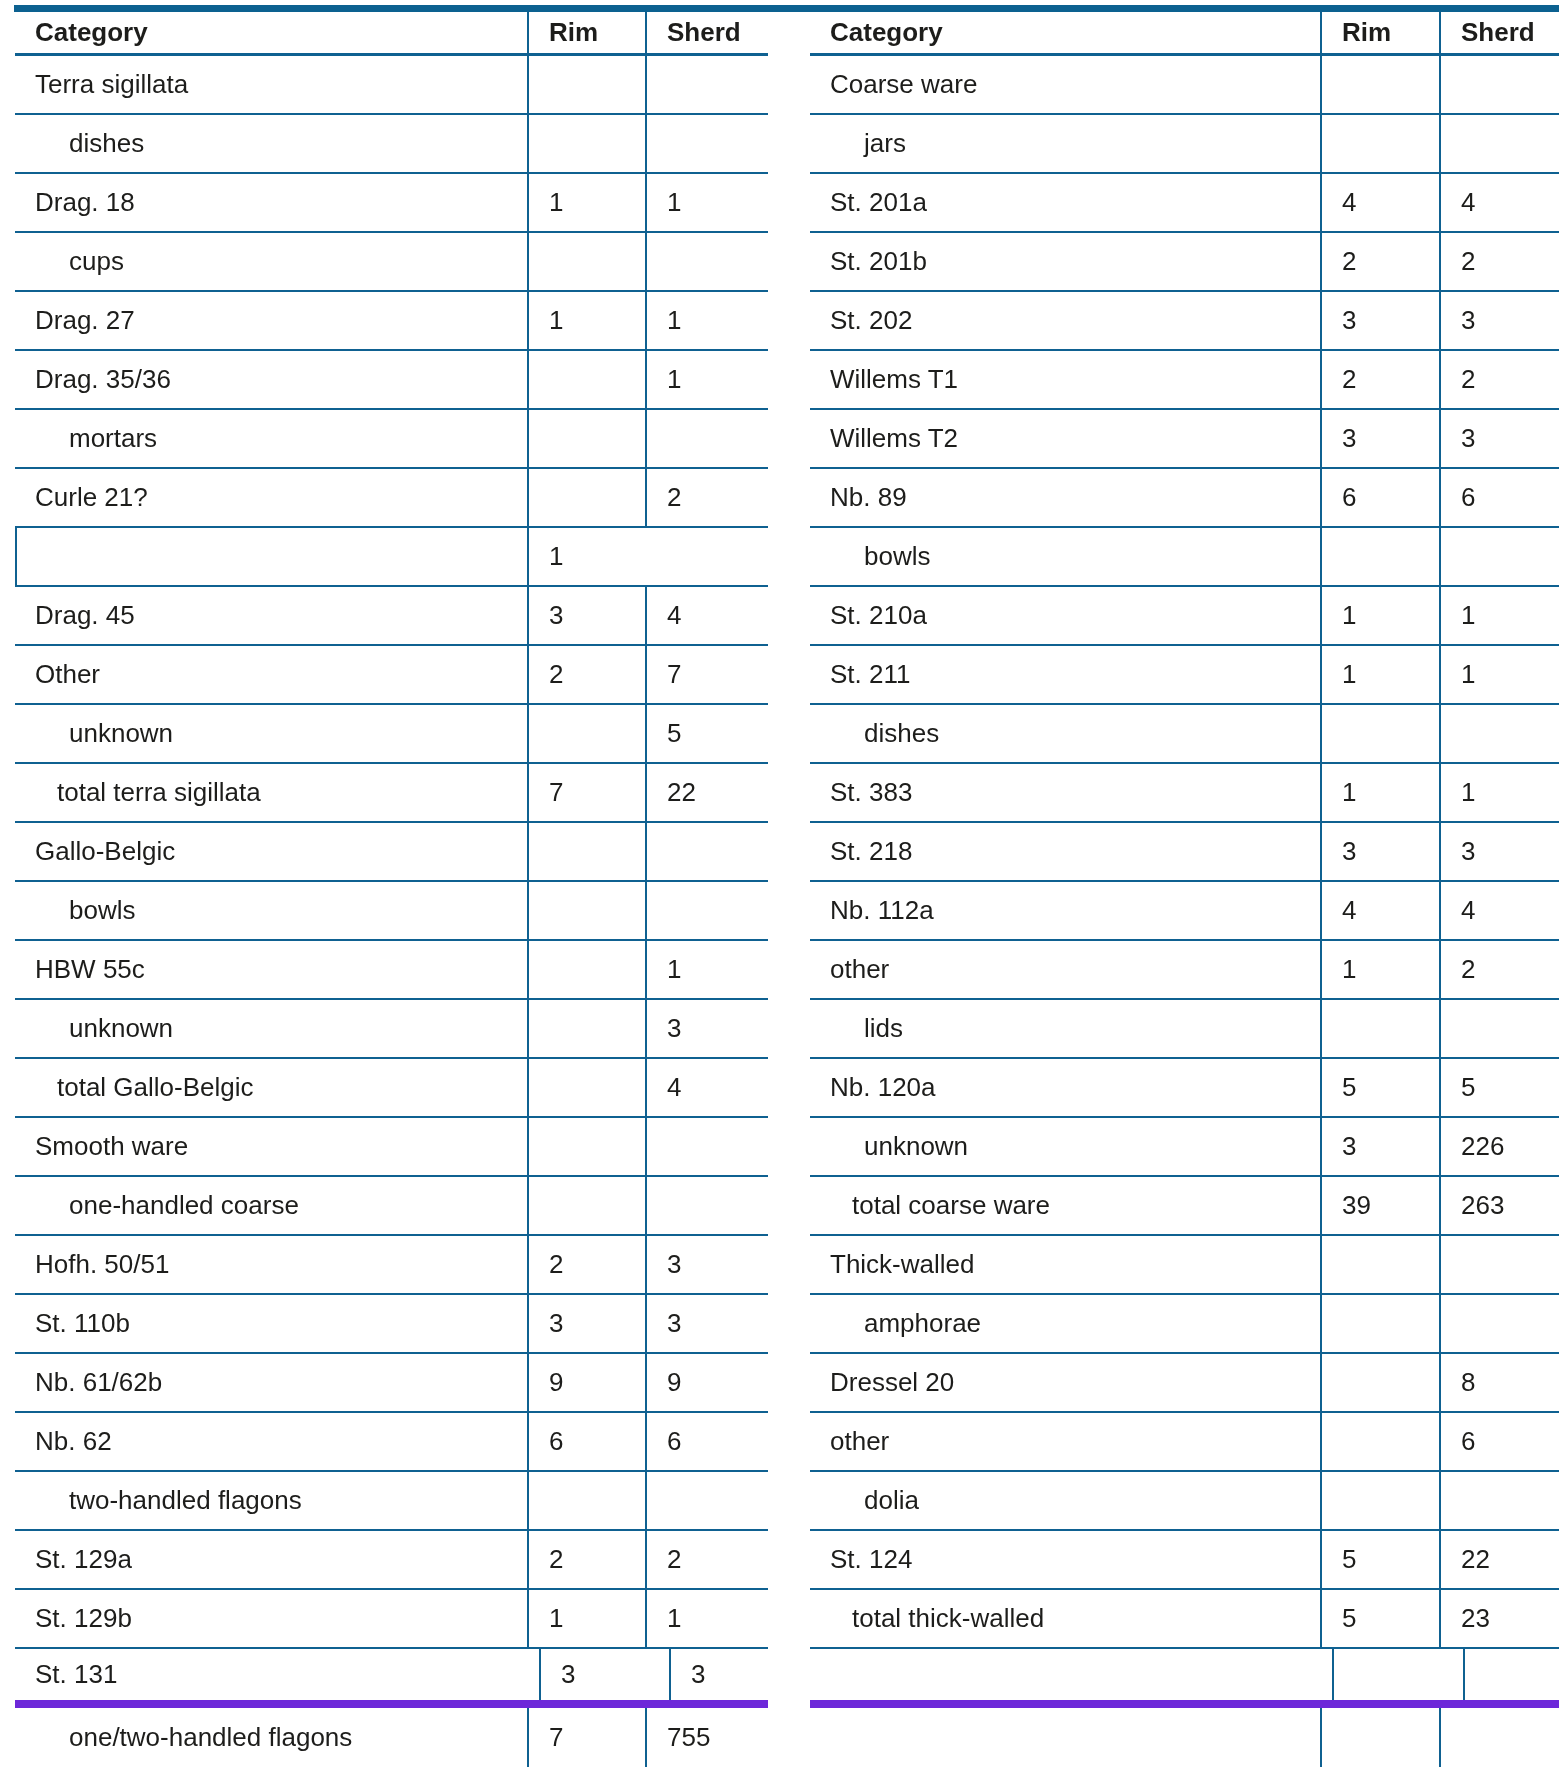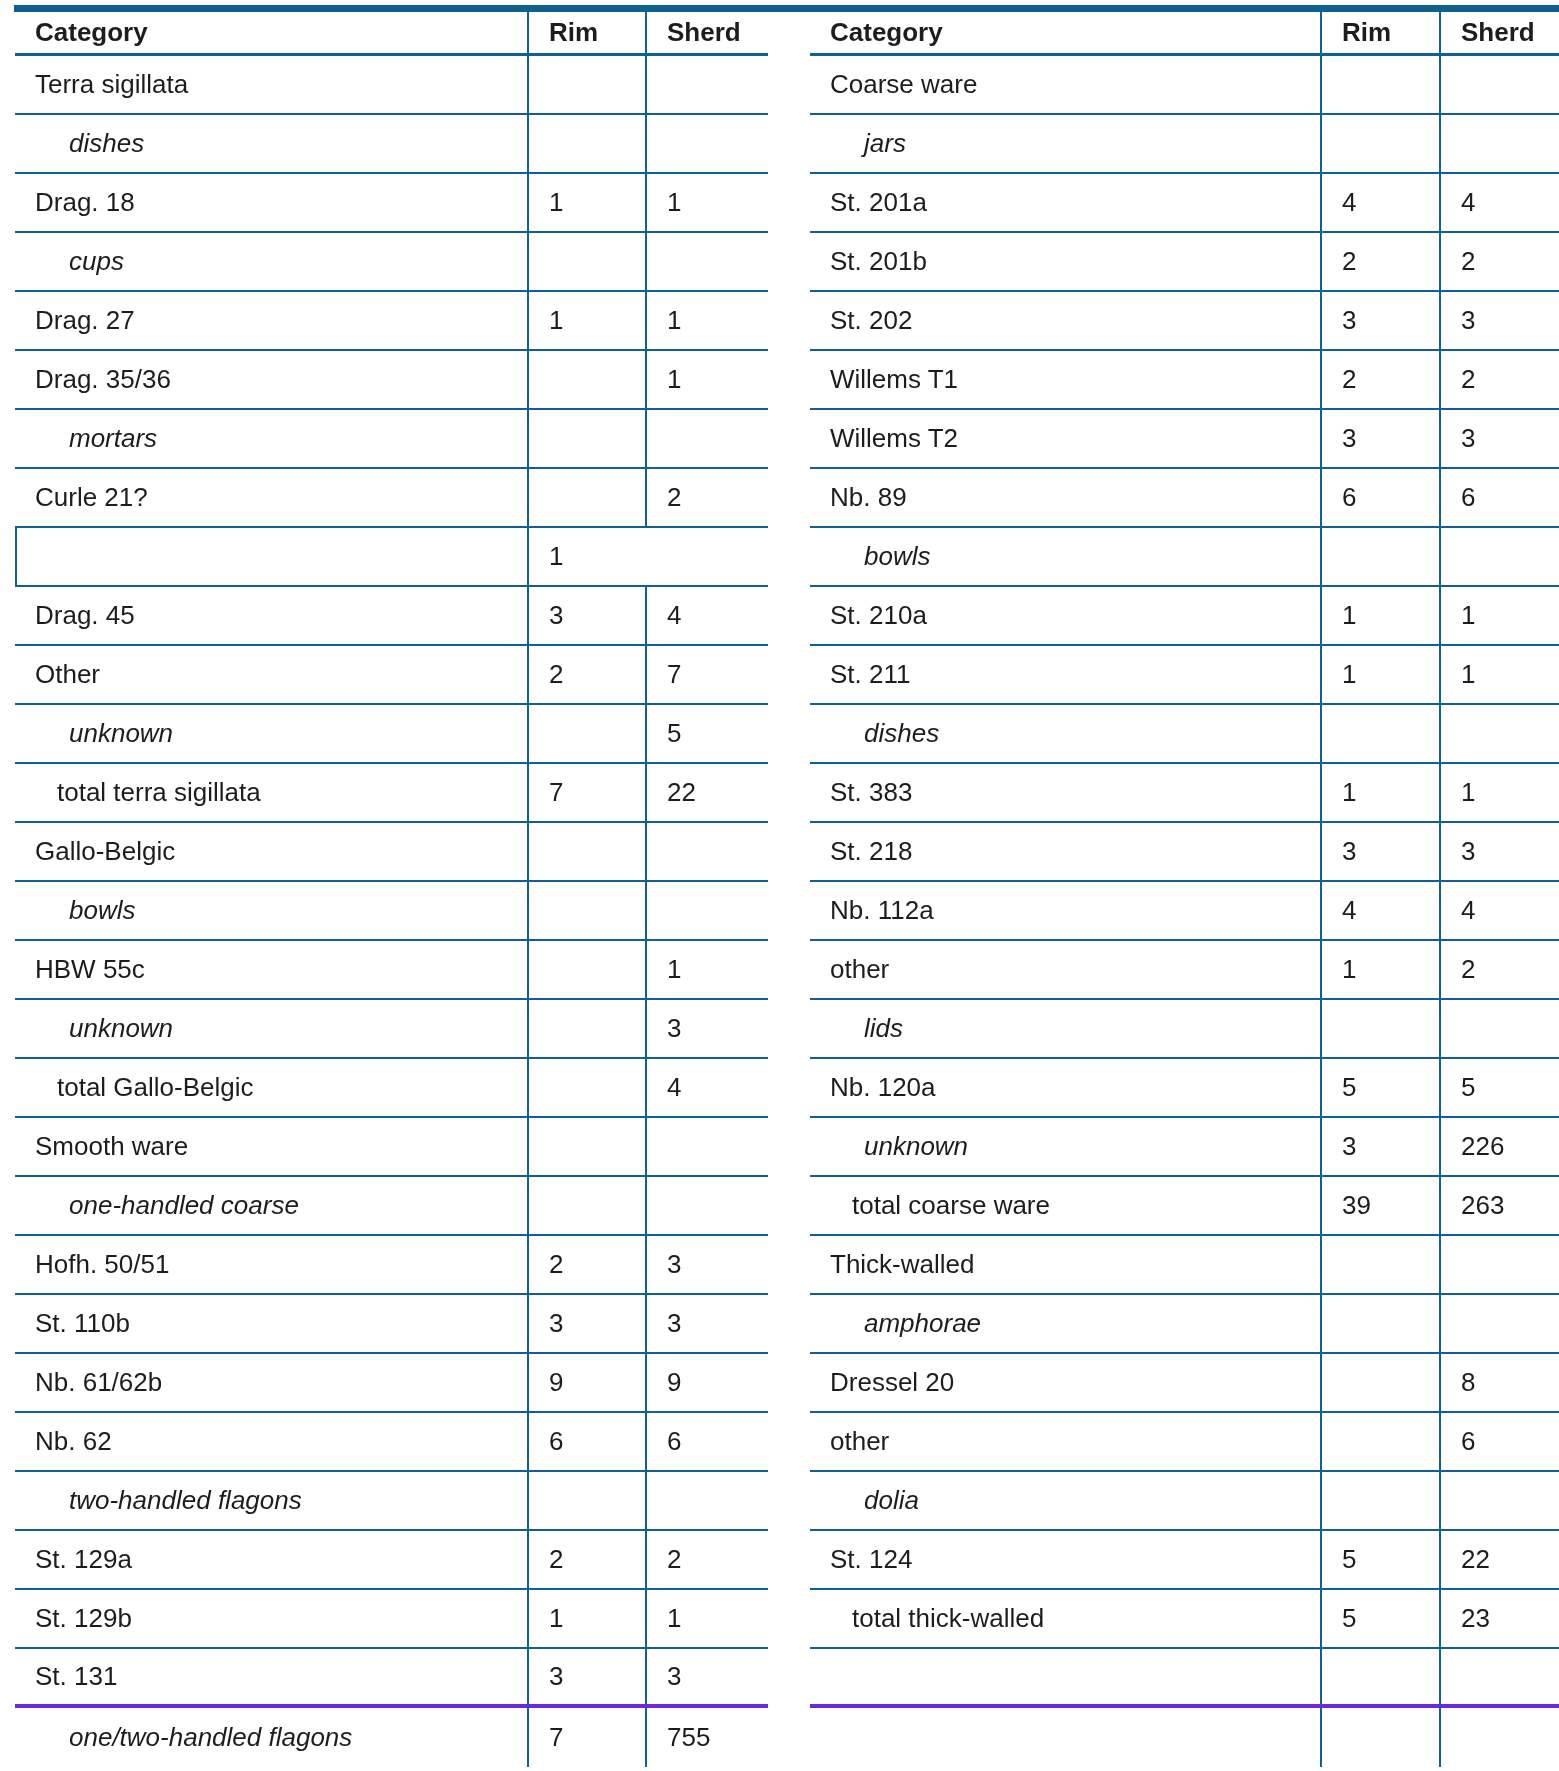--- a/index.html
+++ b/index.html
@@ -40,35 +40,35 @@
     border-bottom: 2px solid #0f6191;
     align-items: center;
   }
   .tbl-left  .row { grid-template-columns: 512px 118px 123px; width: 753px; }
   .tbl-right .row { grid-template-columns: 510px 119px 120px; width: 749px; }
   .row.header {
     height: 44px;
     font-weight: bold;
     border-bottom: 3px solid #0f6191;
   }
-  .row.thick { border-bottom: 4px solid #6d28d9; }
+  .row.thick { border-bottom: 8px solid #6d28d9; gap: 12px; }
   .row.last  { border-bottom: none; }
   .cell {
     height: 100%;
     display: flex;
     align-items: center;
     box-sizing: border-box;
     padding-left: 20px;
     overflow: hidden;
     white-space: nowrap;
   }
   .cell.c2, .cell.c3 { border-left: 2px solid #0f6191; }
   
   .cell.group { font-weight: normal; }
-  .cell.sub   { font-style: italic; padding-left: 54px; }
+  .cell.sub   { padding-left: 54px; }
   .cell.total { padding-left: 42px; }
 </style>
 </head>
 <body>
 
 <div class="topbar"></div>
 
 <div class="wrap">
   <div class="tbl tbl-left">
     <div class="row header">

